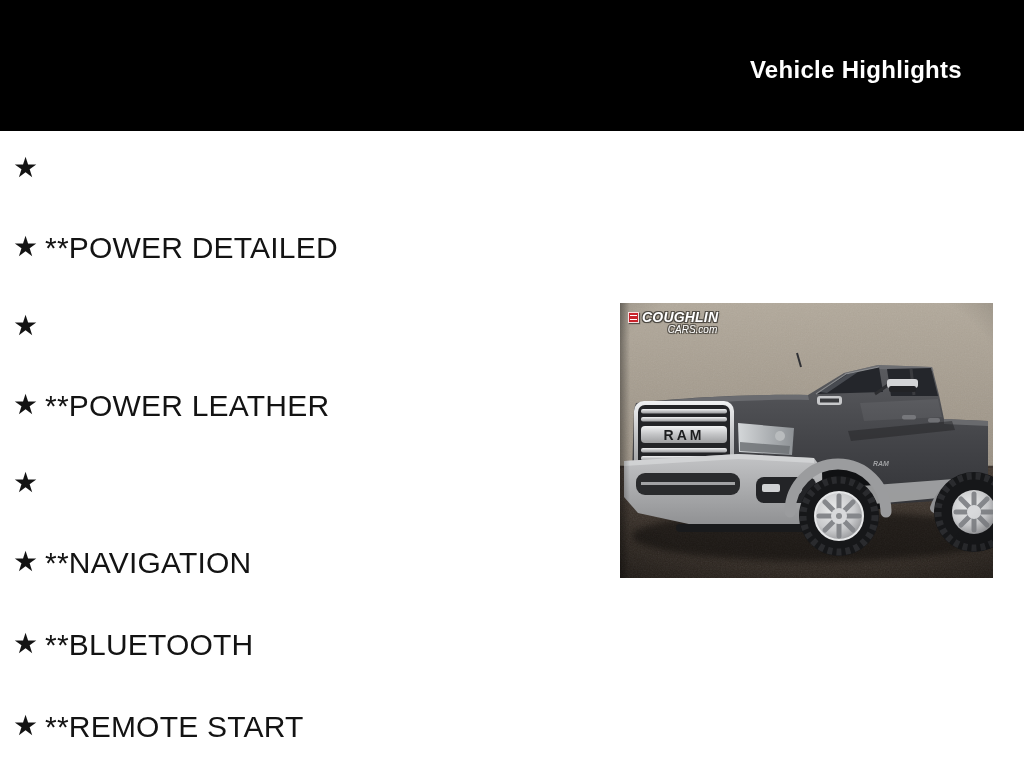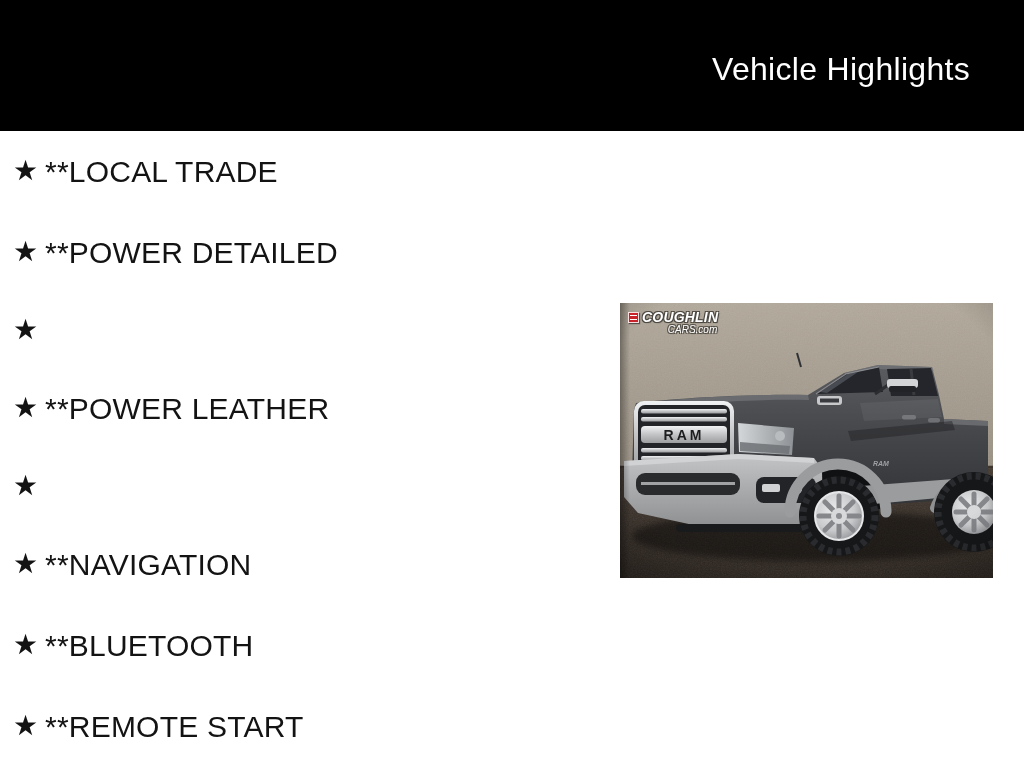--- a/index.html
+++ b/index.html
@@ -10,23 +10,23 @@
     margin:0 auto;
   }
   
   .topbar {
     position:absolute; top:0; left:0; width:1024px; height:131px;
     background:var(--header_bg,#000);
     display:flex; align-items:center; justify-content:flex-end;
     padding-right:50px; box-sizing:border-box;
   }
   .topbar h1 {
-    margin:4px; padding-top:8px;
+    margin:12px; padding-top:8px;
     color:var(--header_text,#fff);
-    font-size:32px; font-weight:400; letter-spacing:0.3px;
+    font-size:24px; font-weight:700; letter-spacing:0.3px;
   }
   
   .highlights {
     position:absolute; top:131px; left:0; width:615px; height:637px;
     margin:0; padding:0; list-style:none;
     display:flex; flex-direction:column;
   }
   .highlights li {
     flex:1 1 auto; display:flex; align-items:center;
     padding-left:13px; color:var(--body_text,#131313);
@@ -74,21 +74,20 @@
 
 <div class="page">
 
   <header class="topbar">
     <h1>Vehicle Highlights</h1>
   </header>
 
   <ul class="highlights">
     <li>
       <span class="star">★</span>
-      <span class="label">**LOCAL TRADE</span>
     </li>
     <li>
       <span class="star">★</span>
       <span class="label">**POWER DETAILED</span>
     </li>
     <li>
       <span class="star">★</span>
     </li>
     <li>
       <span class="star">★</span>

